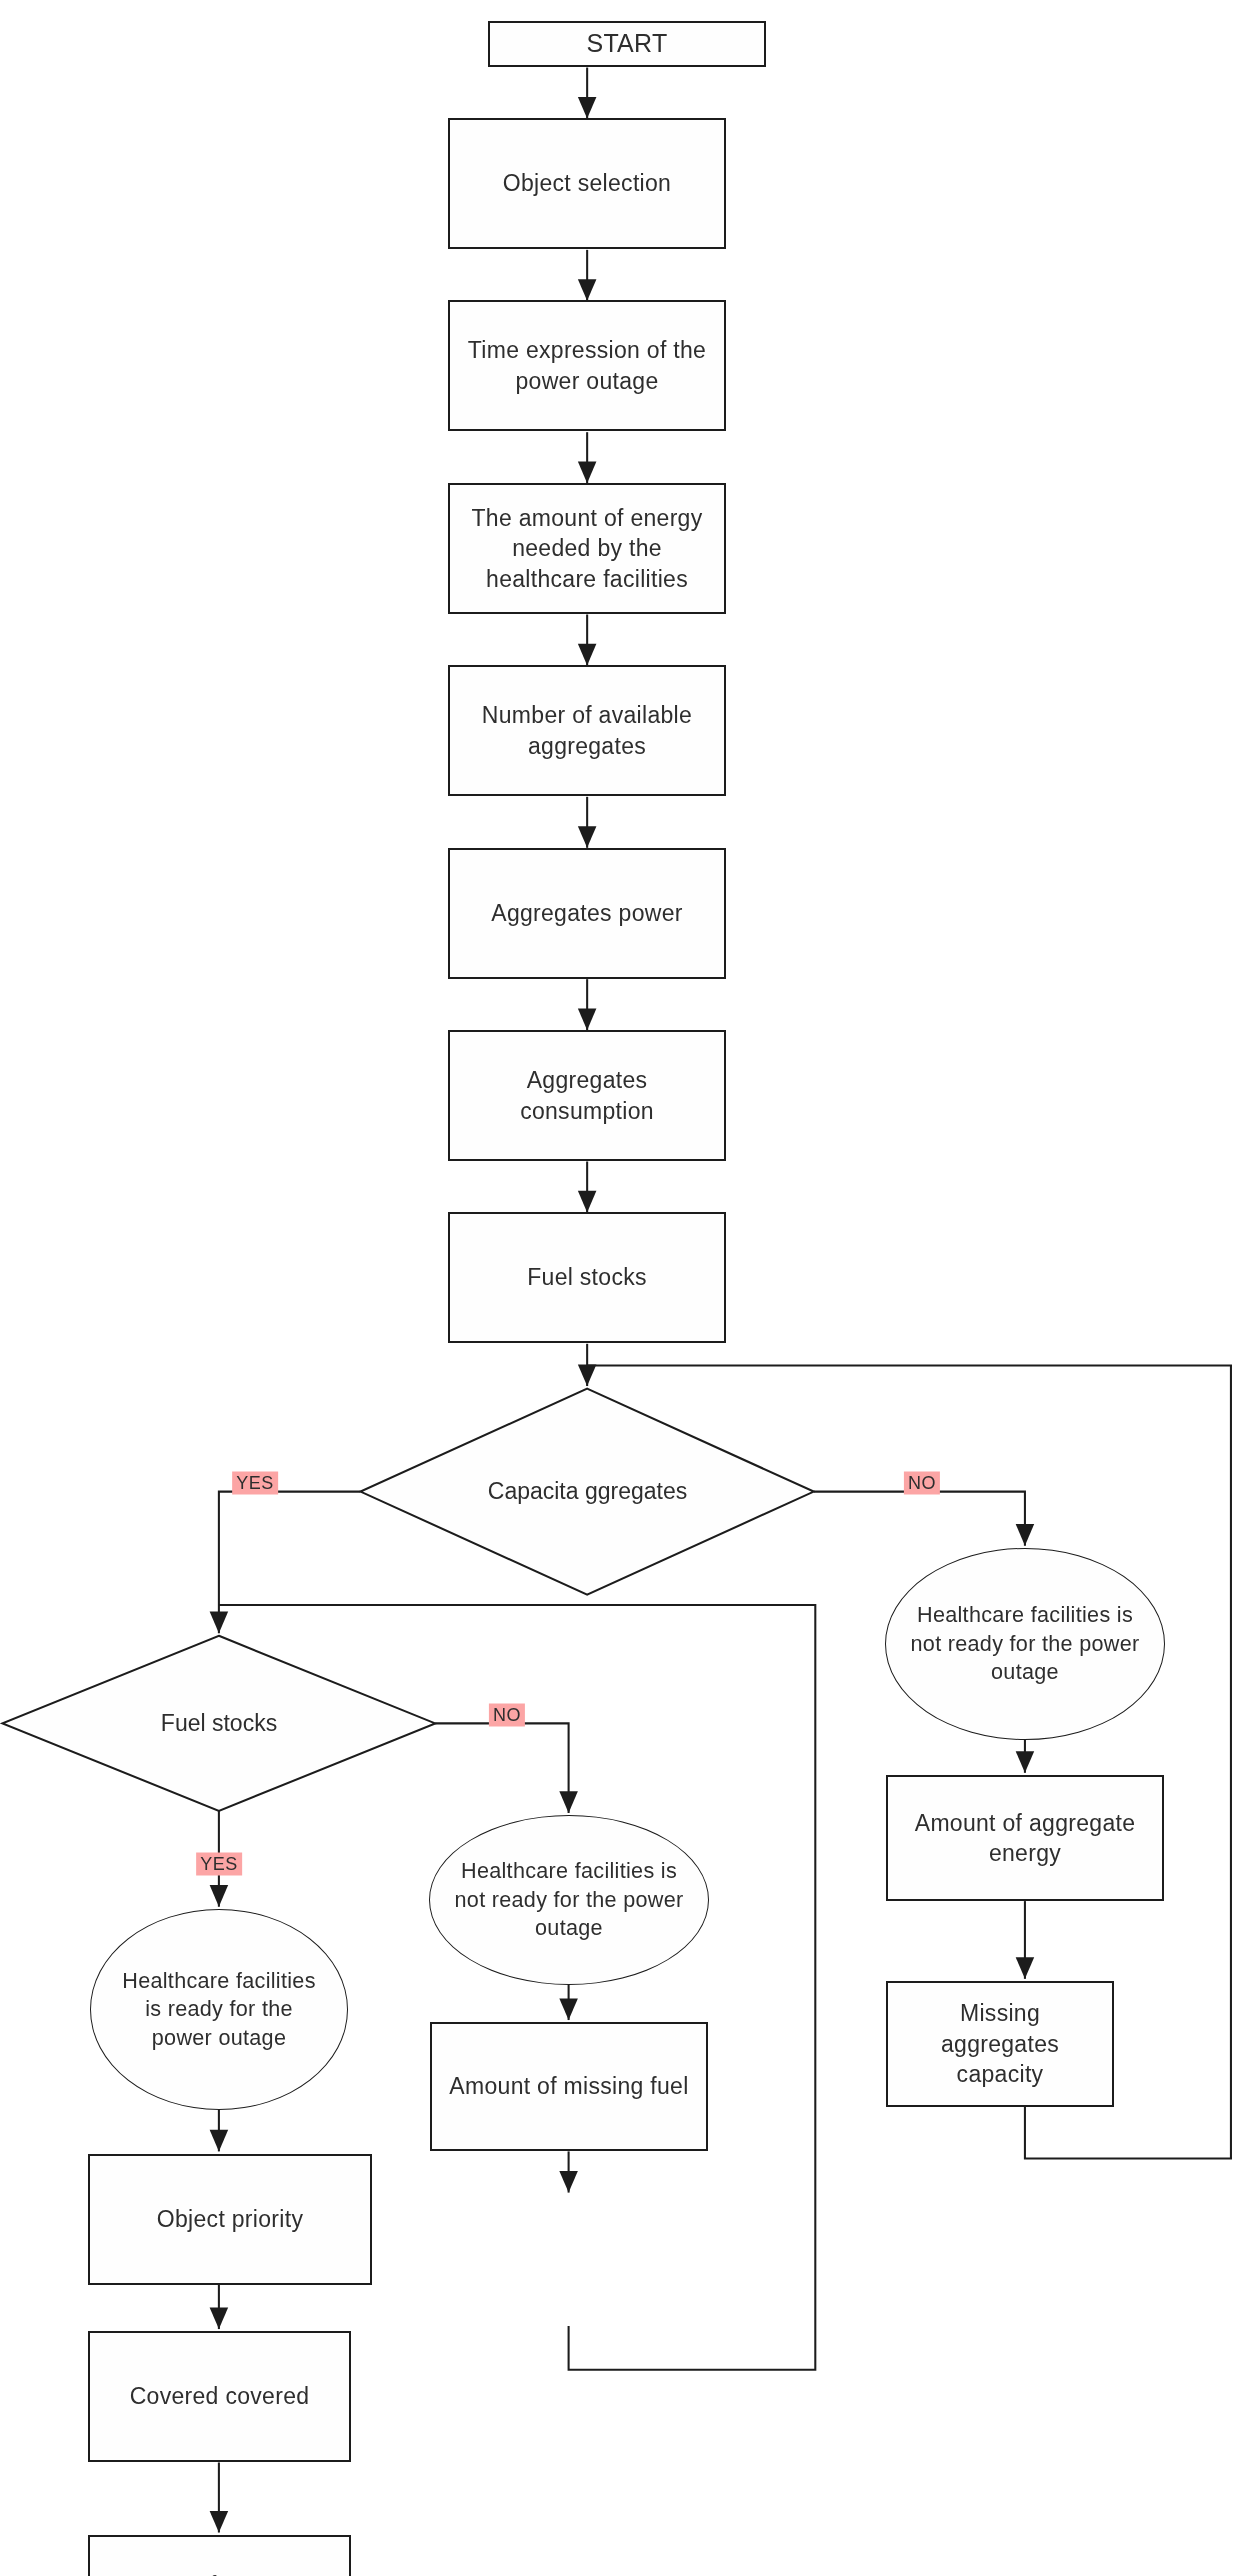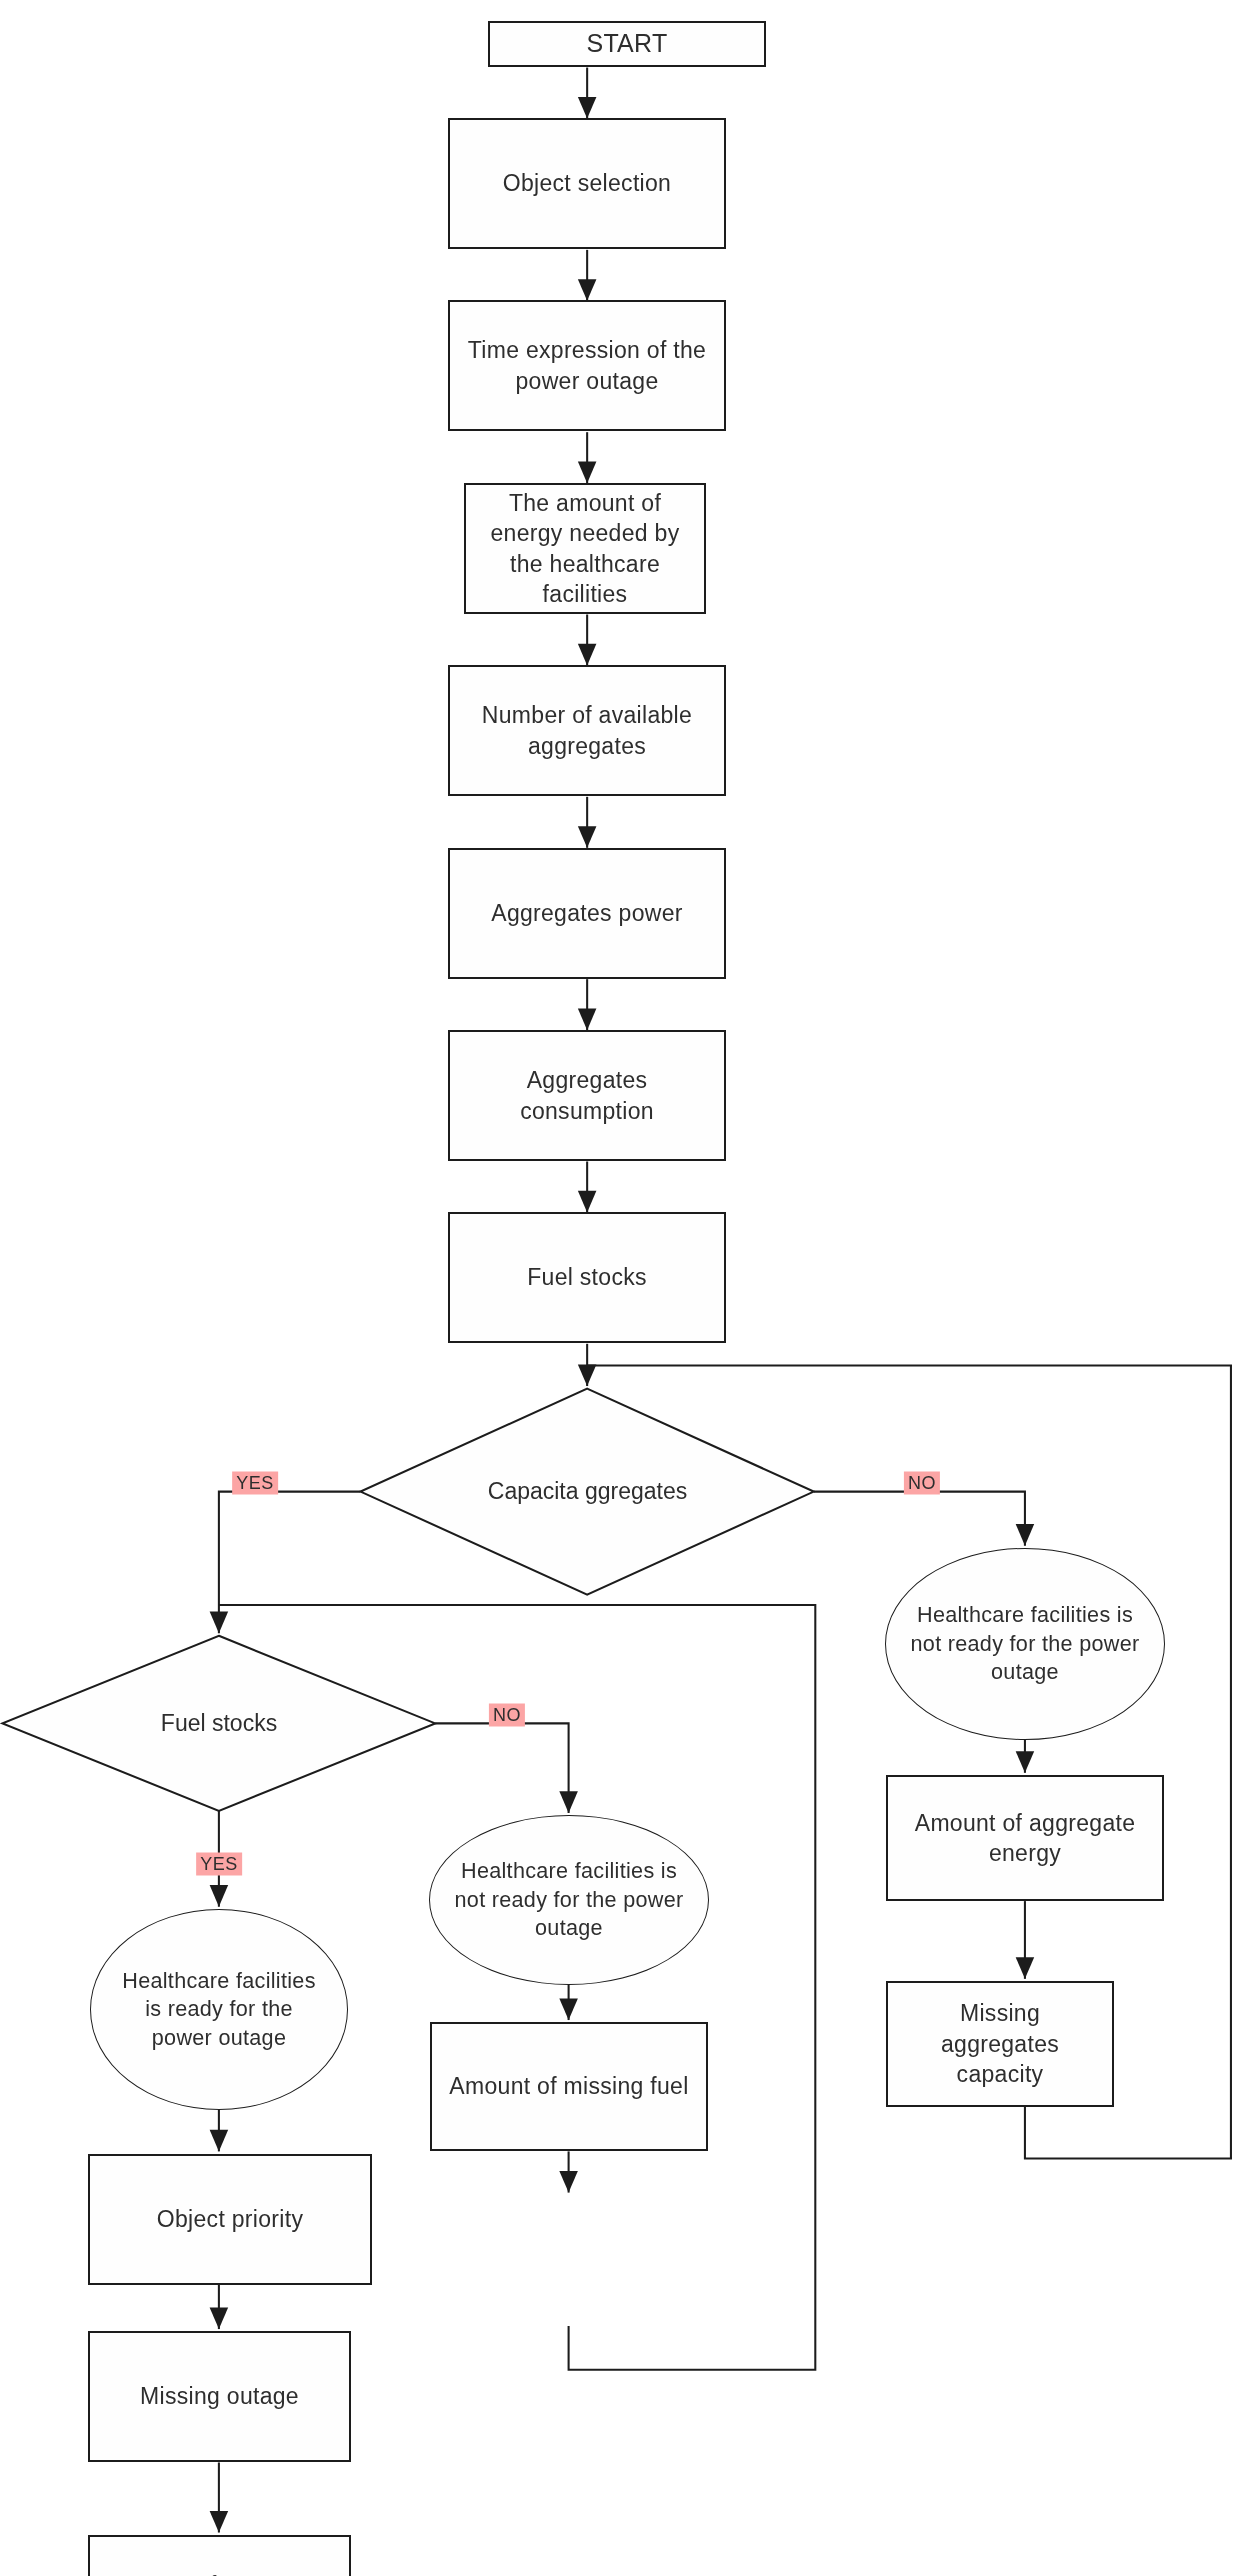--- a/index.html
+++ b/index.html
@@ -76,21 +76,21 @@
   </div>
 
   <div class="node pad" style="left:448px;top:118px;width:278px;height:131px">
     <span>Object selection</span>
   </div>
 
   <div class="node pad" style="left:448px;top:300px;width:278px;height:131px">
     <span>Time expression of the power outage</span>
   </div>
 
-  <div class="node pad" style="left:464px;top:483px;width:242px;height:131px">
+  <div class="node pad" style="left:448px;top:483px;width:278px;height:131px">
     <span>The amount of energy needed by the healthcare facilities</span>
   </div>
 
   <div class="node pad" style="left:448px;top:665px;width:278px;height:131px">
     <span>Number of available aggregates</span>
   </div>
 
   <div class="node pad" style="left:448px;top:848px;width:278px;height:131px">
     <span>Aggregates power</span>
   </div>
@@ -139,21 +139,21 @@
 
   <div class="node ellipse" style="left:90px;top:1909px;width:258px;height:201px">
     <span>Healthcare facilities is ready for the power outage</span>
   </div>
 
   <div class="node pad" style="left:88px;top:2154px;width:284px;height:131px">
     <span>Object priority</span>
   </div>
 
   <div class="node pad" style="left:88px;top:2331px;width:263px;height:131px">
-    <span>Missing outage</span>
+    <span>Covered covered</span>
   </div>
 
   <div class="node pad" style="left:88px;top:2535px;width:263px;height:131px">
     <span>Amount of aggregate energy</span>
   </div>
 
 </div>
 
 
 </body></html>

